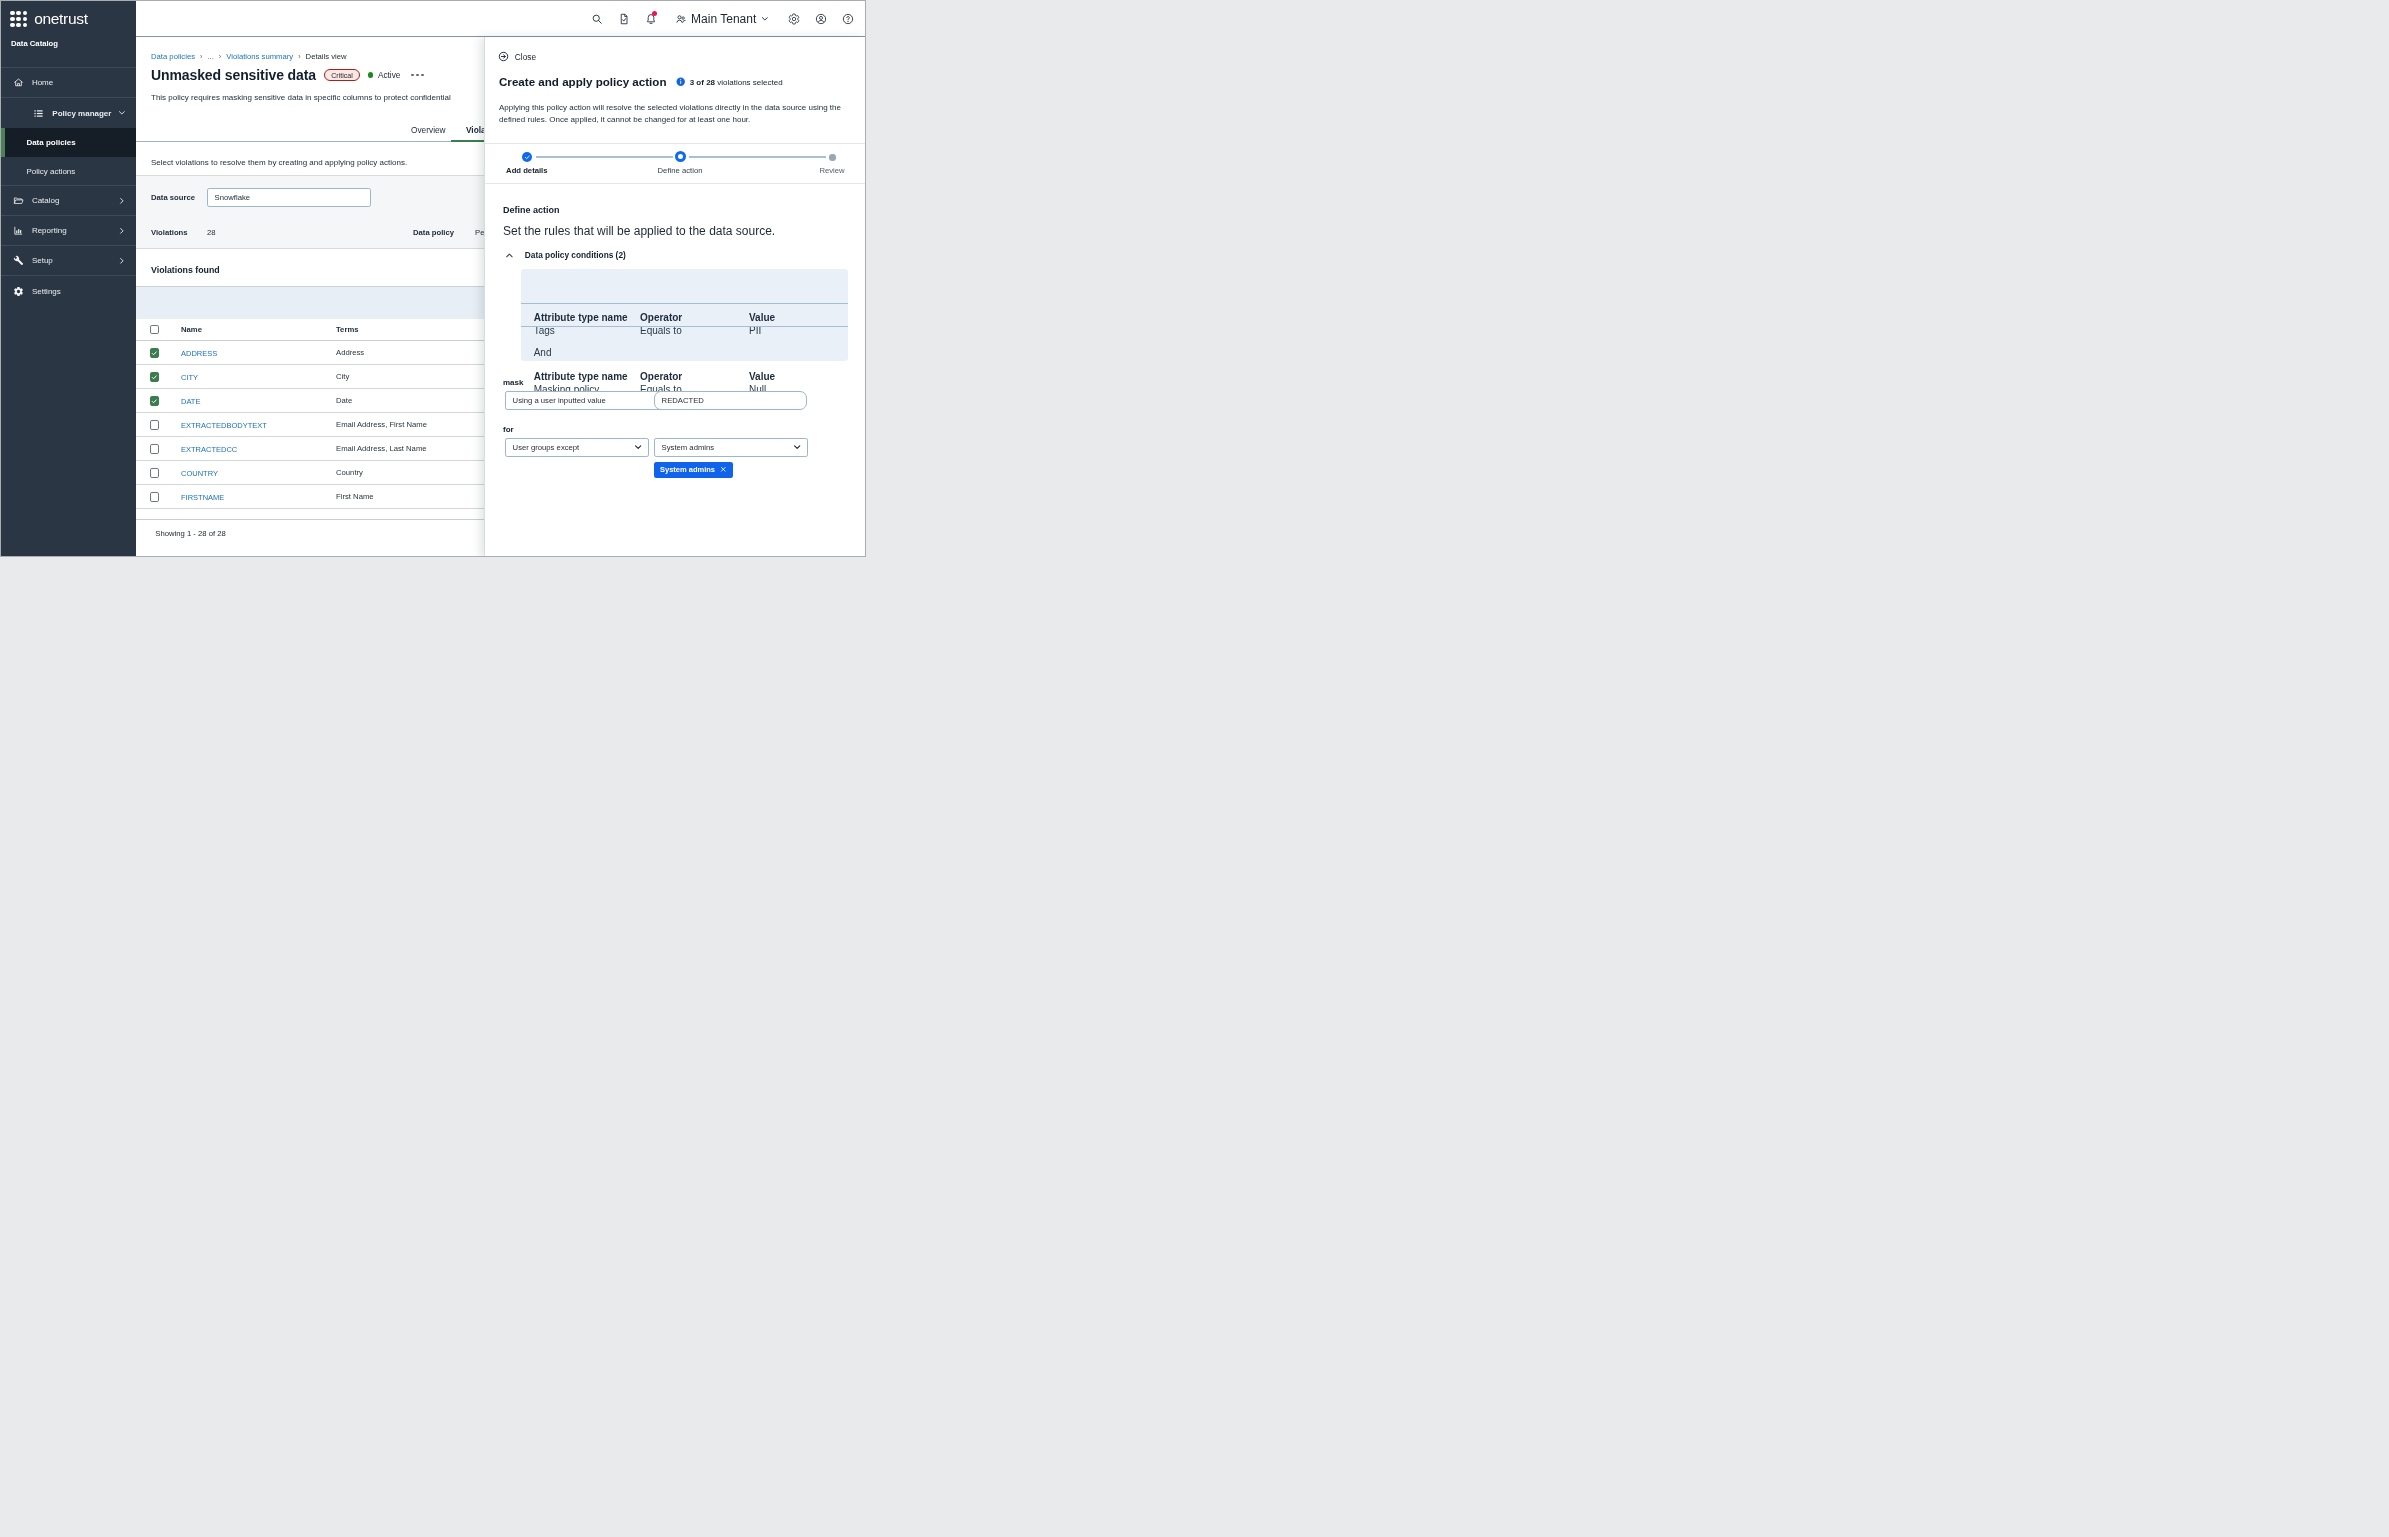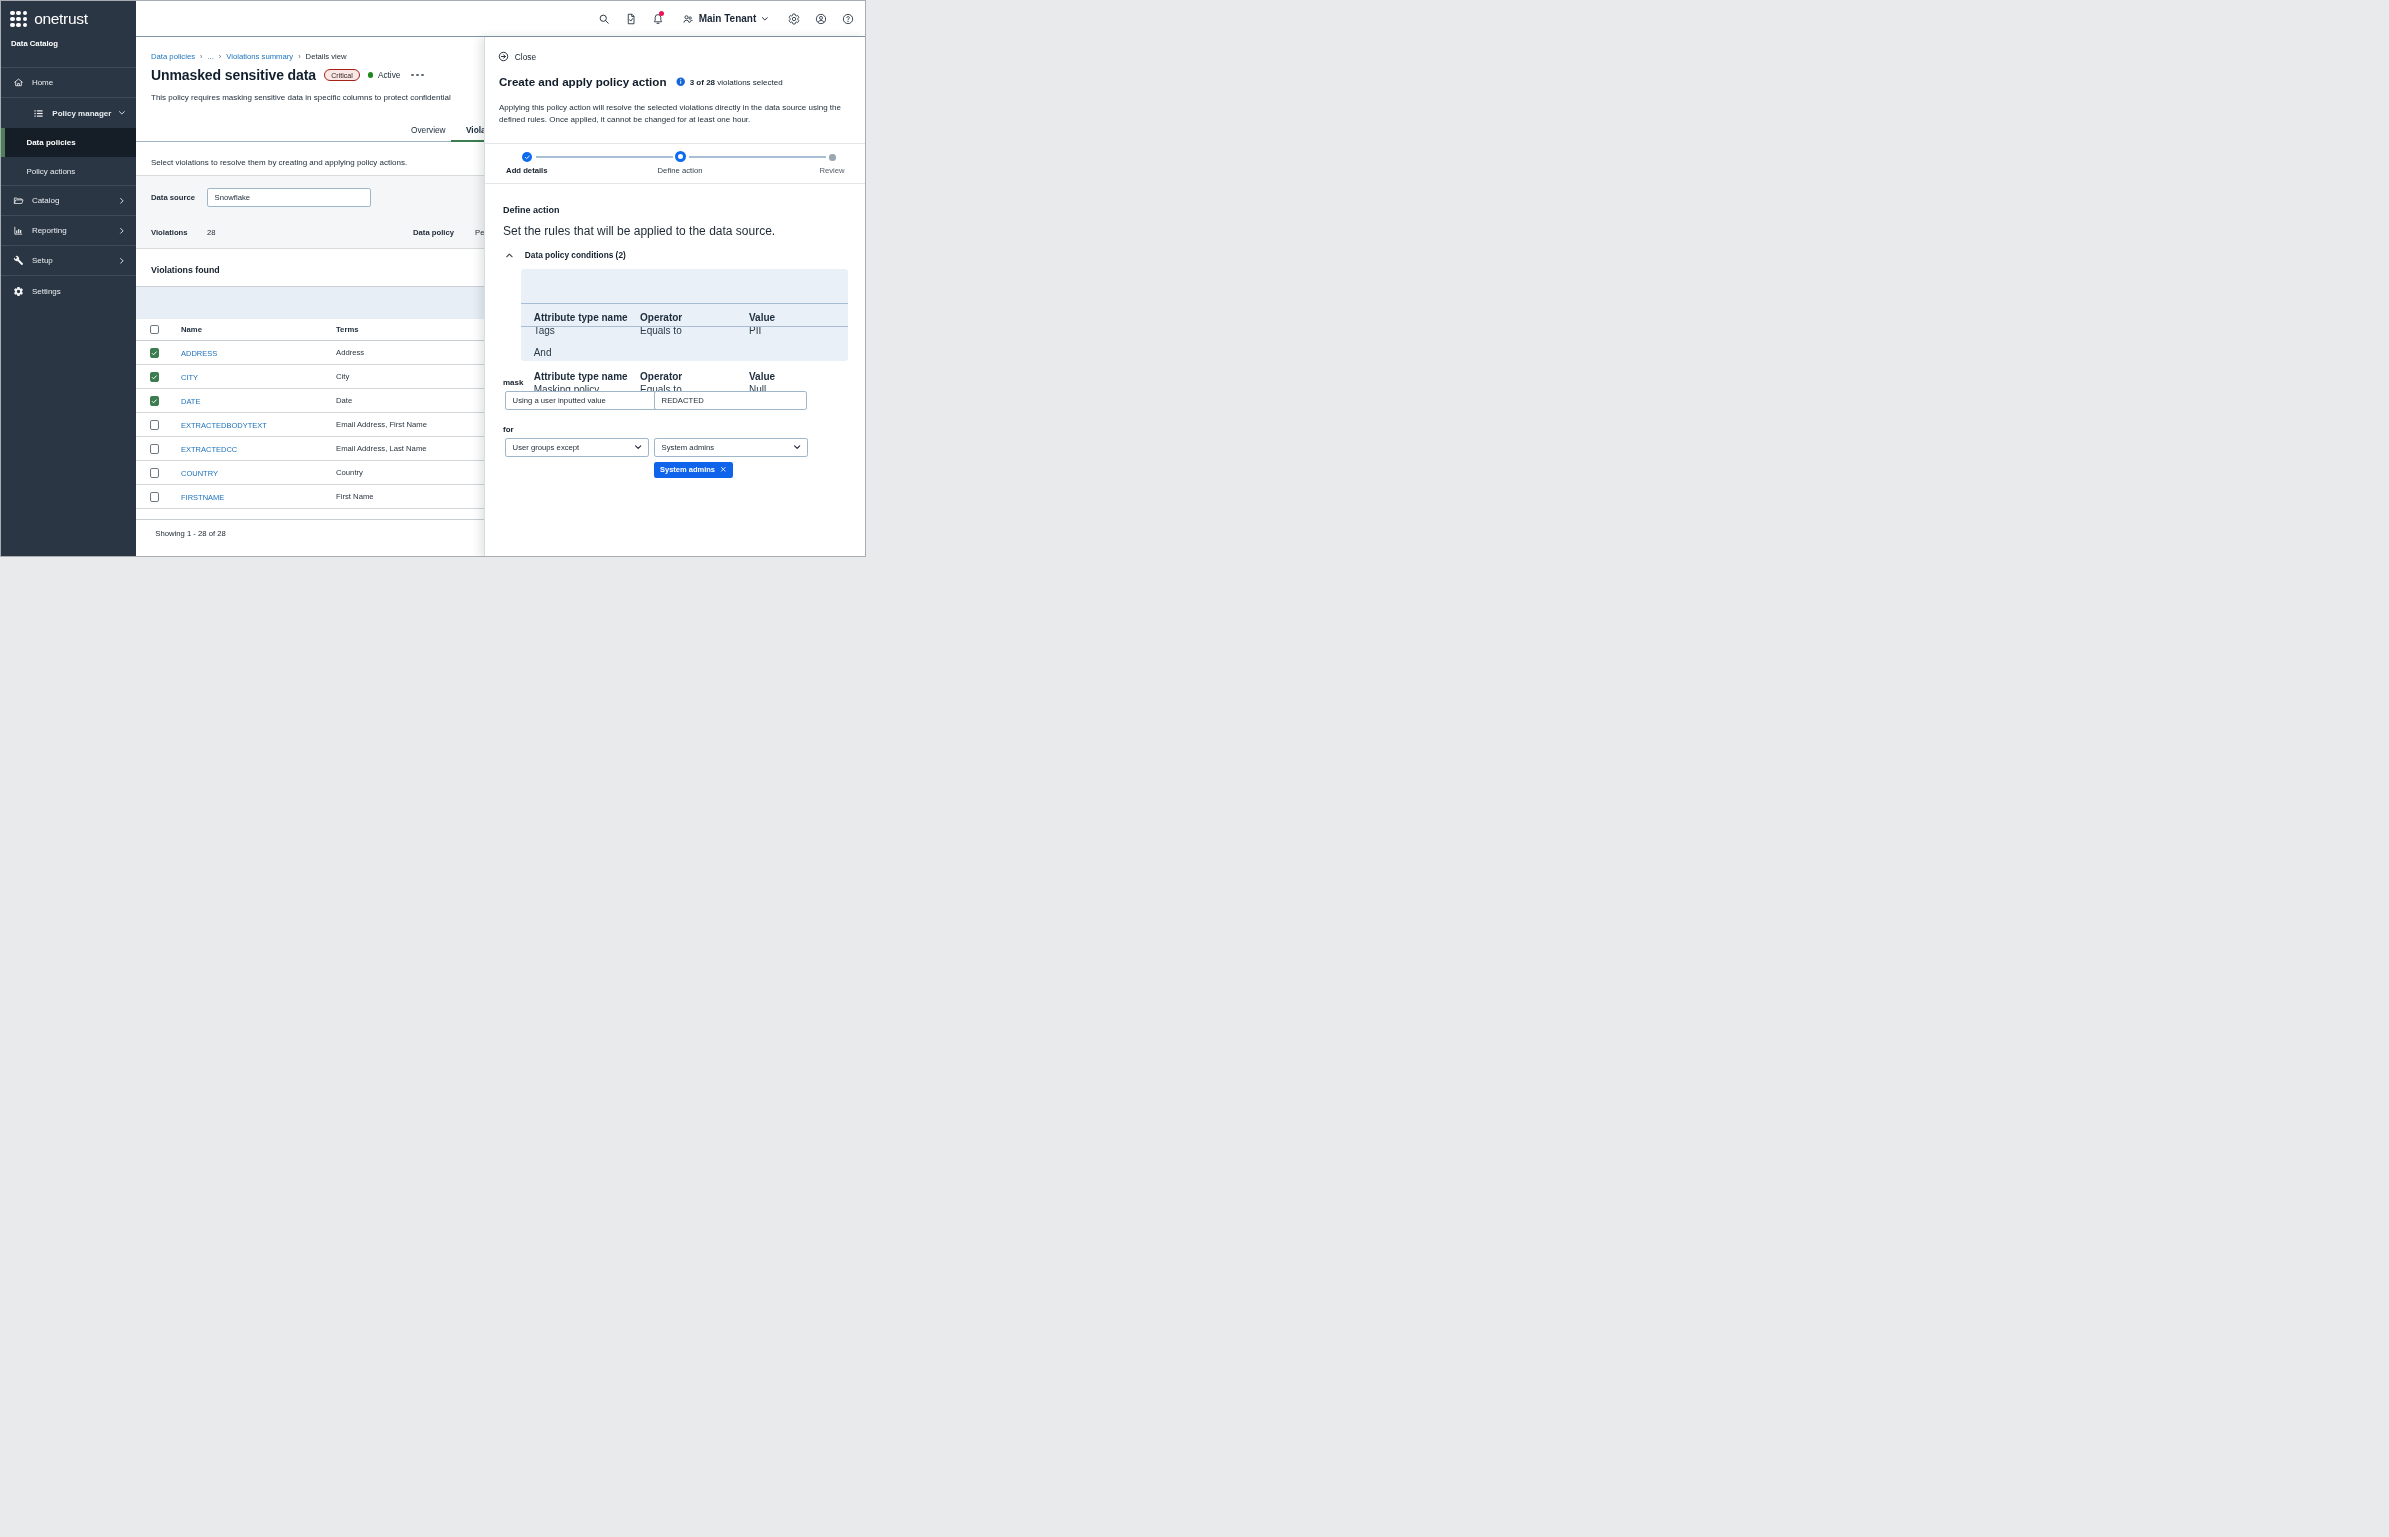--- a/index.html
+++ b/index.html
@@ -25,21 +25,21 @@
   .sub-item.selected::before { content:""; position:absolute; left:0; top:0; bottom:0; width:4.4px; background:#4d8058; }
   .sub-item.selected { padding-left:25.4px; }
 
   
   .topbar { position:absolute; left:135px; top:0; width:731px; height:36px; background:#fff;
             border-bottom:1.1px solid #8096a8; display:flex; align-items:center; justify-content:flex-end;
             padding-right:12.7px; z-index:6; }
   .tico { width:12px; height:12px; color:#1b2736; display:block; }
   .tb-btn { background:none; border:none; cursor:pointer; padding:0; margin-left:15px; position:relative; }
   .tenant-group { display:flex; align-items:center; gap:4.4px; margin-left:18px; cursor:pointer; }
-  .tenant-label { font-size:10px; font-weight:700; color:#1b2736; }
+  .tenant-label { font-size:12px; font-weight:400; color:#1b2736; }
   .chev { width:7.7px; height:7.7px; color:#1b2736; }
   .bell-dot { position:absolute; top:-1.7px; right:0px; width:5px; height:5px; border-radius:50%; background:#ec1555; }
   .gear-gap { margin-left:20px; }
 
   
   .main { position:absolute; left:135px; top:36px; width:731px; height:521px; background:#fff; z-index:1; }
   .breadcrumb { position:absolute; left:15px; top:15px; font-size:7.7px; color:#3c4650; display:flex; gap:5px; align-items:center; white-space:nowrap; }
   .bc-link { color:#2176bd; cursor:pointer; text-decoration:none; }
   .bc-sep { color:#55606a; font-size:7.2px; }
   .bc-current { color:#252f38; }
@@ -469,21 +469,21 @@
       <span class="cf cf-v c3" style="top:78px;">Null</span>
     </div>
 
     <span class="fld-label" style="top:341px;">mask</span>
     <div class="dd" style="left:20px; top:354px; width:165px;">
       <span>Using a user inputted value</span>
       <svg class="chev" viewBox="0 0 16 16">
           <path d="M3 5.5l5 5 5-5" fill="none" stroke="currentColor" stroke-width="2" stroke-linecap="round" stroke-linejoin="round"></path>
         </svg>
     </div>
-    <input class="txt-input" style="left: 169px; top: 354px; width: 153px;" value="REDACTED">
+    <input class="txt-input" style="left: 169px; top: 354px; width: 153px; border-radius: 7px;" value="REDACTED">
 
     <span class="fld-label" style="top:388px;">for</span>
     <div class="dd" style="left:20px; top:401px; width:144px;">
       <span>User groups except</span>
       <svg class="chev" viewBox="0 0 16 16">
           <path d="M3 5.5l5 5 5-5" fill="none" stroke="currentColor" stroke-width="2" stroke-linecap="round" stroke-linejoin="round"></path>
         </svg>
     </div>
     <div class="dd" style="left:169px; top:401px; width:154px;">
       <span>System admins</span>

